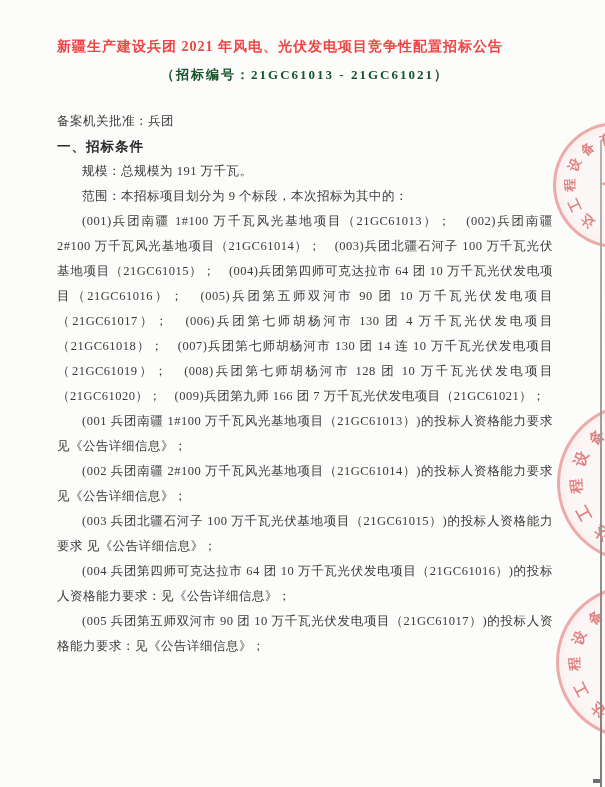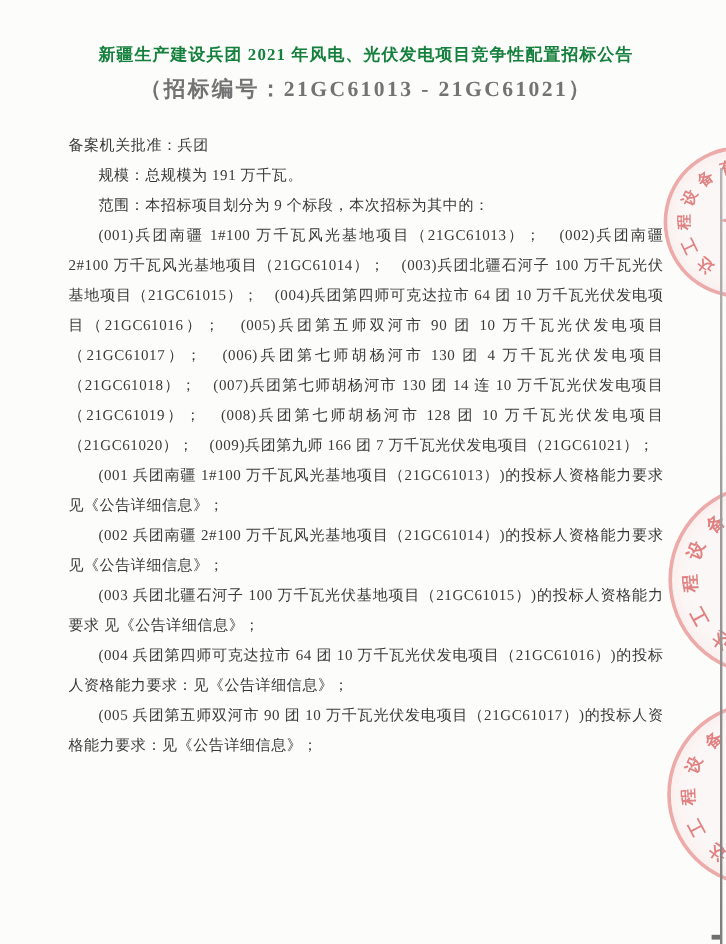--- a/index.html
+++ b/index.html
@@ -13,25 +13,25 @@
     color:#3a3a3a;
     box-shadow:0 0 4px rgba(0,0,0,.2);
   }
   .content{
     position:absolute;
     left:57px;right:52px;top:34px;
     text-align:justify;
   }
   .doc-title{
     font-size:14px;font-weight:bold;letter-spacing:1px;
-    color:#15803d;text-align:center;line-height:25px;margin:0;
+    color:#ef4444;line-height:25px;margin:0;
   }
   .doc-subtitle{
-    font-size:18px;font-weight:bold;letter-spacing:2px;
-    color:#737373;text-align:center;line-height:27px;margin:2px 0 0 0;
+    font-size:13px;font-weight:bold;letter-spacing:2px;
+    color:#14532d;text-align:center;line-height:27px;margin:2px 0 0 0;
   }
   .body-block{margin-top:21px;}
   p{margin:0;font-size:12.5px;line-height:25px;letter-spacing:.5px;}
   .heading{font-size:13.5px;font-weight:bold;color:#2c2c2c;letter-spacing:1px;}
   .indent{text-indent:2em;}
   .no-indent{text-indent:0;}
   
   .stamp{
     position:absolute;border-radius:50%;
     border:3px solid rgba(219,92,92,.50);
@@ -64,20 +64,21 @@
 
   <div class="content">
 
     <p class="doc-title">新疆生产建设兵团 2021 年风电、光伏发电项目竞争性配置招标公告</p>
     <p class="doc-subtitle">（招标编号：21GC61013 - 21GC61021）</p>
 
     <div class="body-block">
 
       <p class="no-indent">备案机关批准：兵团</p>
 
+      <p class="heading">一、招标条件</p>
 
 
 
       <p class="indent">规模：总规模为 191 万千瓦。</p>
 
       <p class="indent">范围：本招标项目划分为 9 个标段，本次招标为其中的：</p>
 
       <p class="indent">(001)兵团南疆 1#100 万千瓦风光基地项目（21GC61013）；　(002)兵团南疆 2#100 万千瓦风光基地项目（21GC61014）；　(003)兵团北疆石河子 100 万千瓦光伏基地项目（21GC61015）；　(004)兵团第四师可克达拉市 64 团 10 万千瓦光伏发电项目（21GC61016）；　(005)兵团第五师双河市 90 团 10 万千瓦光伏发电项目（21GC61017）；　(006)兵团第七师胡杨河市 130 团 4 万千瓦光伏发电项目（21GC61018）；　(007)兵团第七师胡杨河市 130 团 14 连 10 万千瓦光伏发电项目（21GC61019）；　(008)兵团第七师胡杨河市 128 团 10 万千瓦光伏发电项目（21GC61020）；　(009)兵团第九师 166 团 7 万千瓦光伏发电项目（21GC61021）；</p>
 
 

